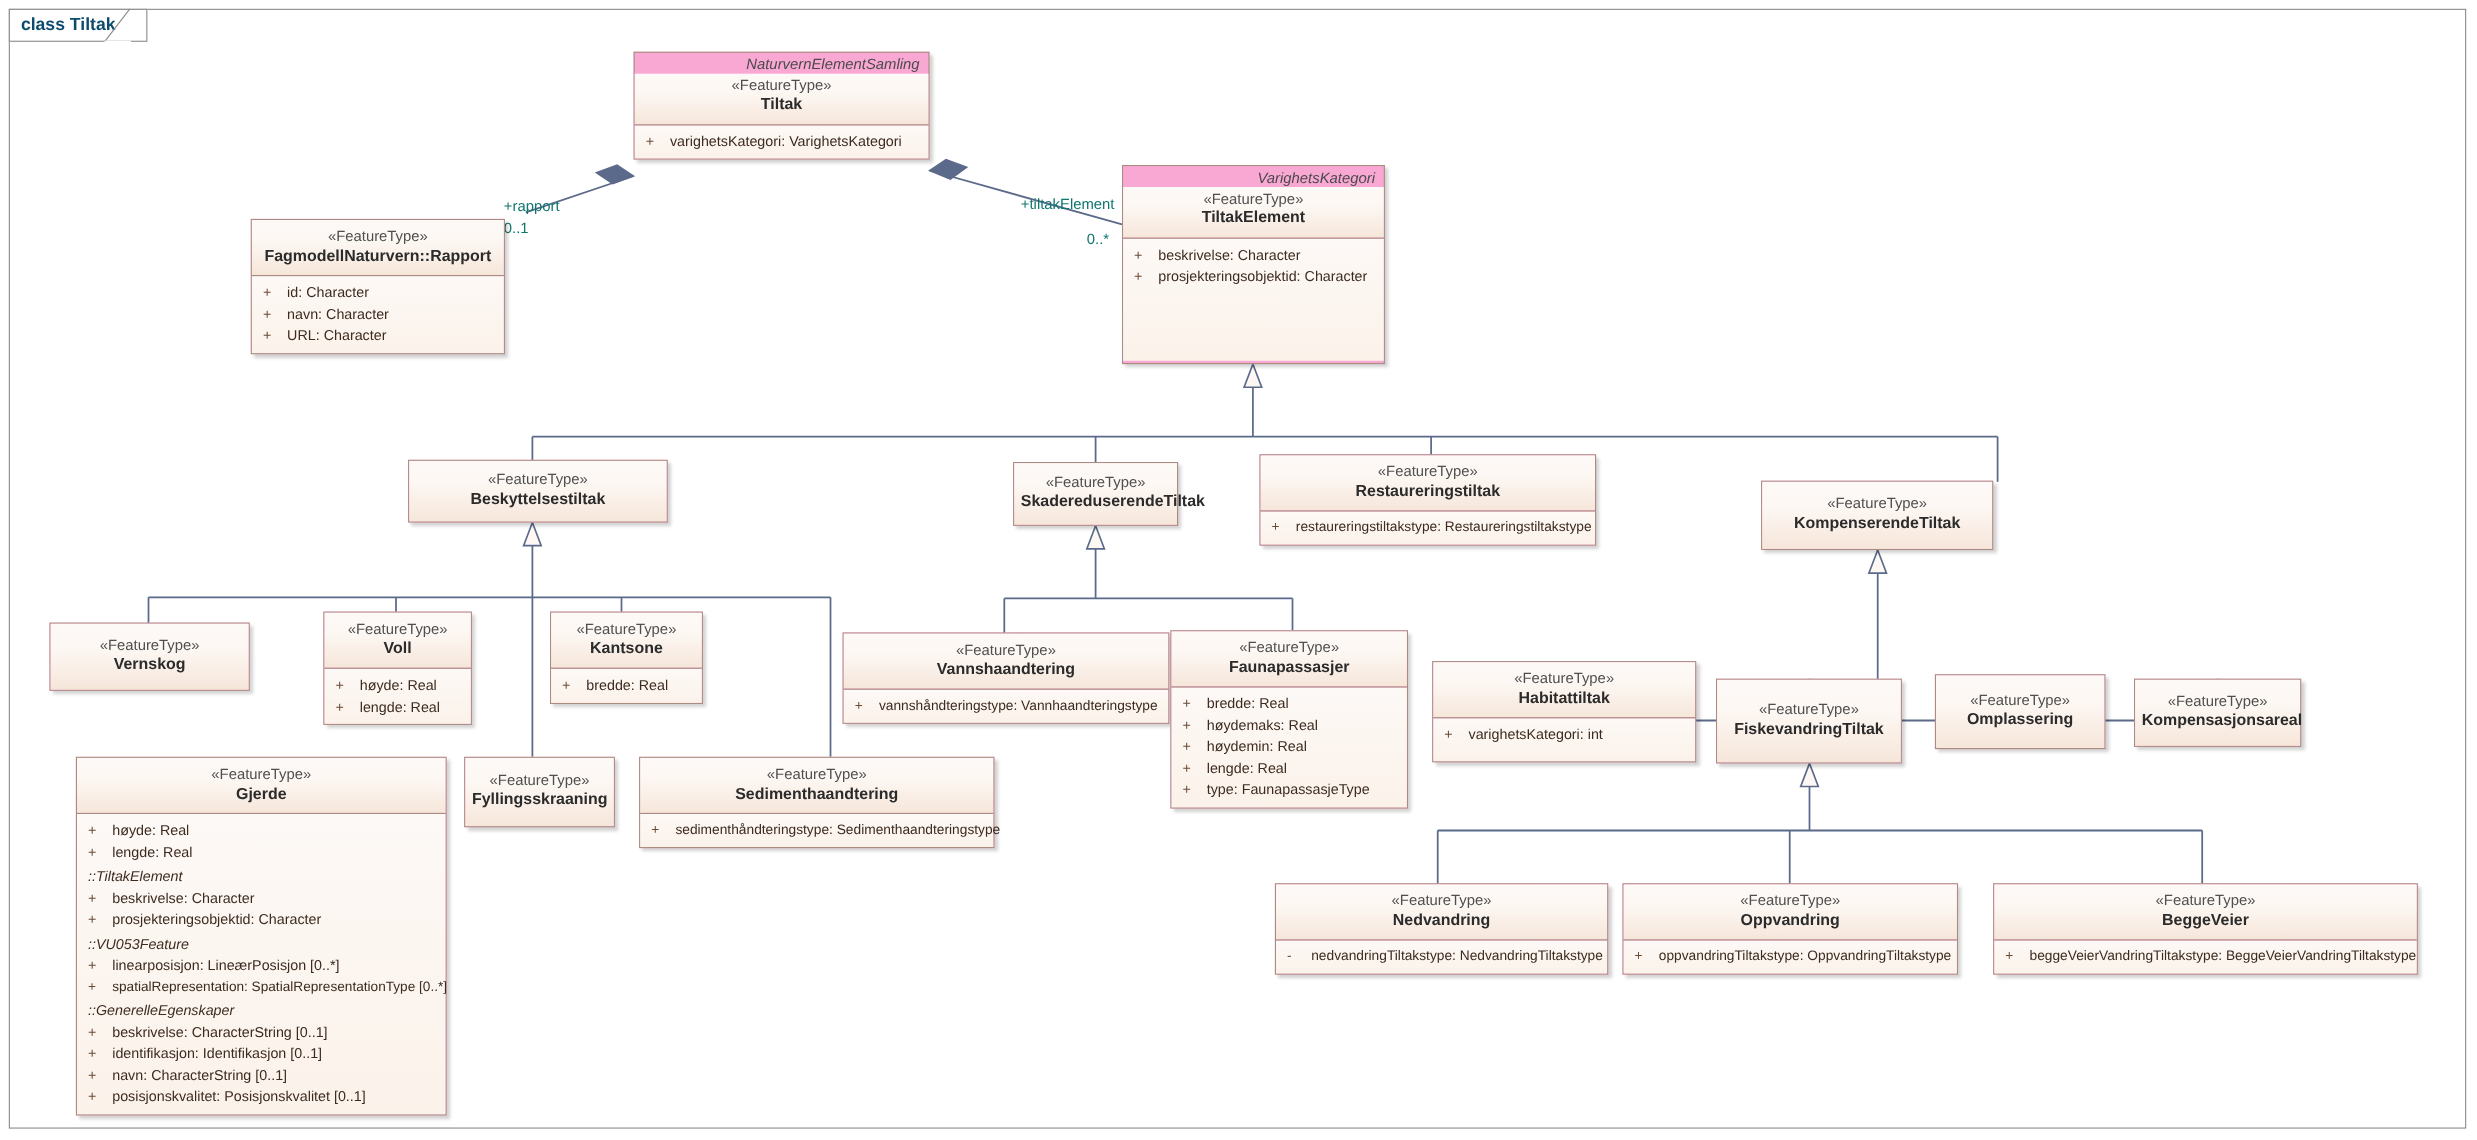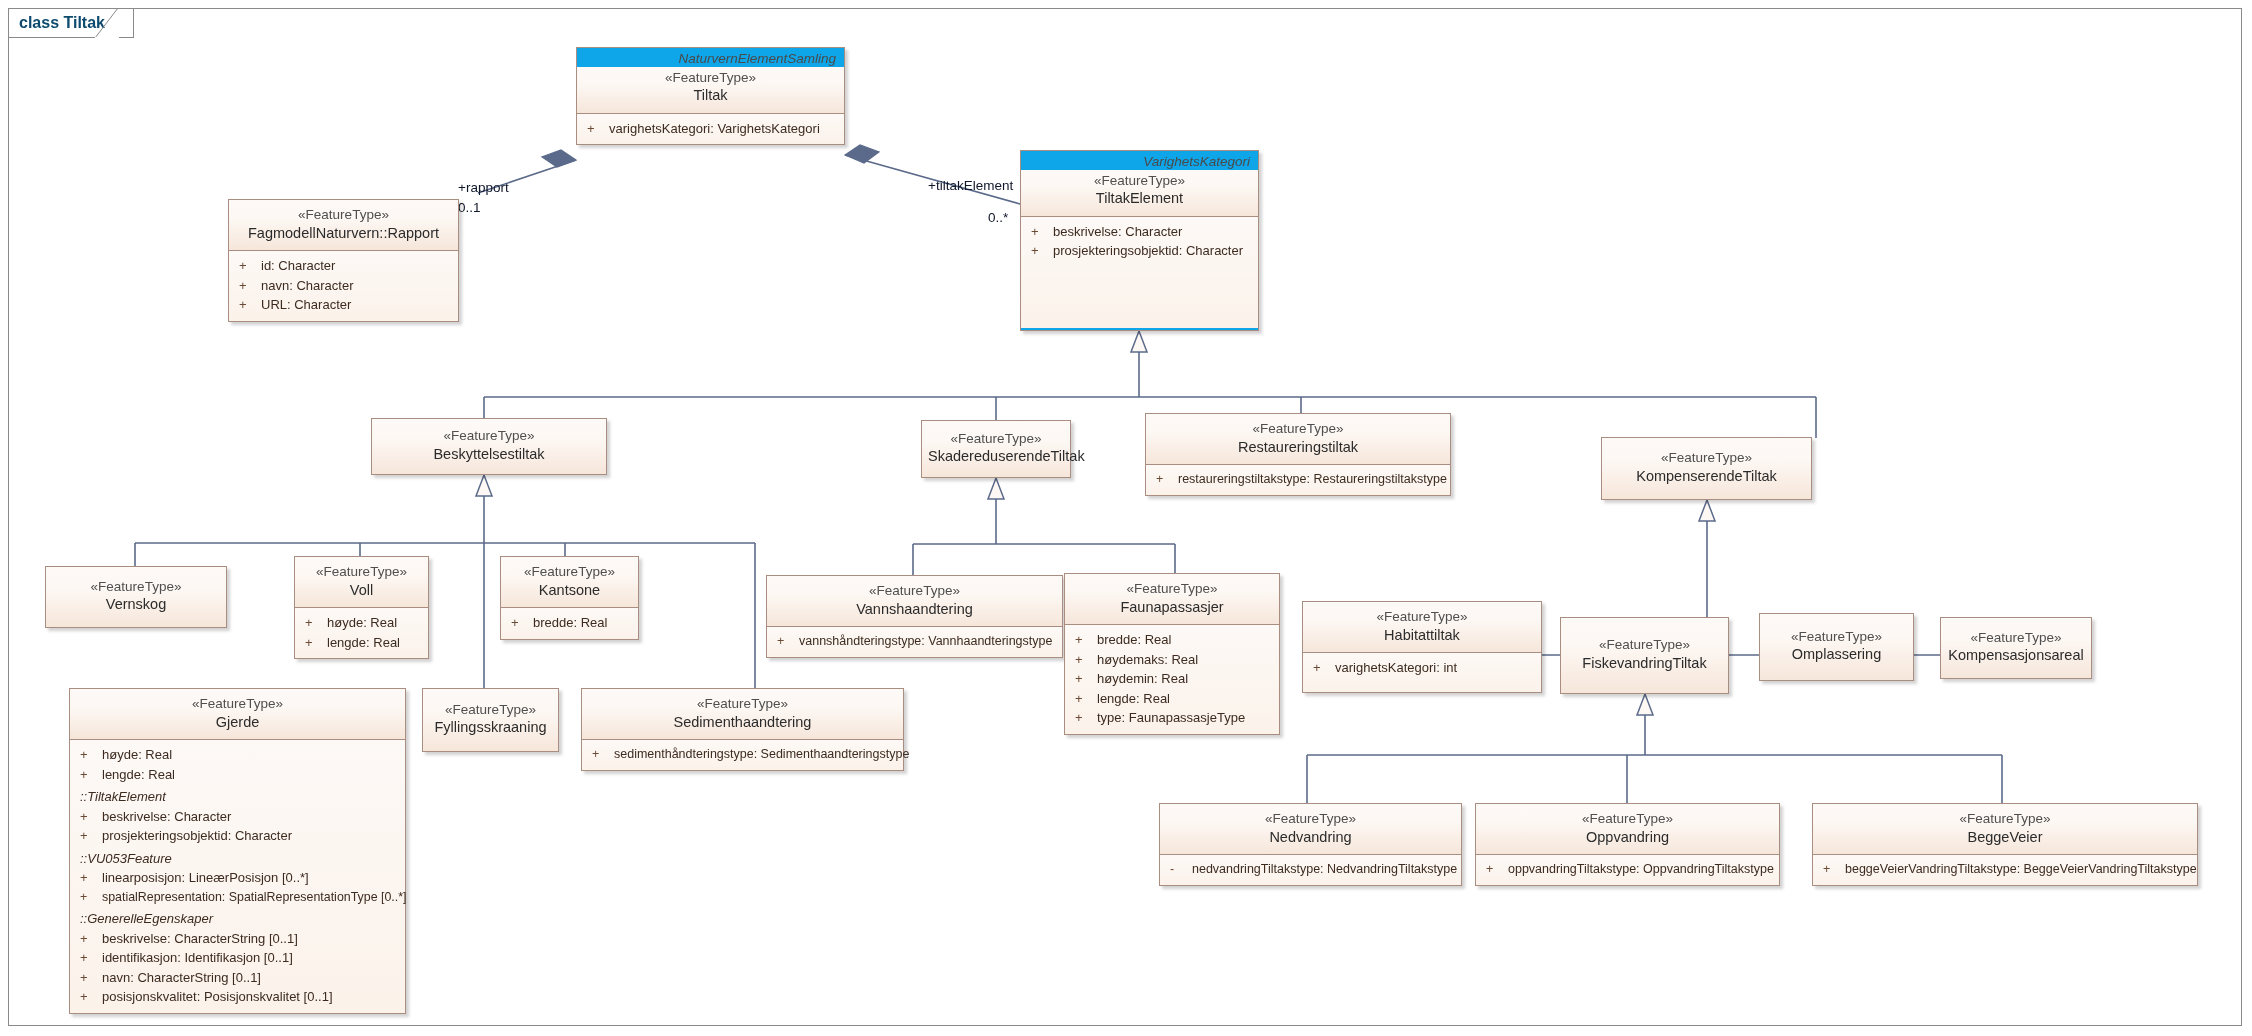--- a/index.html
+++ b/index.html
@@ -10,43 +10,43 @@
   #frame{position:absolute;left:8px;top:8px;width:2234px;height:1018px;
          border:1px solid #8a8a8a;box-sizing:border-box;}
   #frame-tab{position:absolute;left:8px;top:8px;height:30px;
              border:1px solid #8a8a8a;border-bottom:1px solid #8a8a8a;
              background:#ffffff;box-sizing:border-box;display:flex;align-items:center;
              padding:0 28px 0 10px;}
   #frame-tab-label{font-size:16px;font-weight:bold;color:#0c4a6e;white-space:nowrap;}
 
   
   .cls{position:absolute;box-sizing:border-box;border:1px solid #a98d80;
-       box-shadow:3px 3px 3px rgba(0,0,0,.18);background:#0ea5e9;}
+       box-shadow:3px 3px 3px rgba(0,0,0,.18);background:#f9a8d4;}
   .cls .hdr{box-sizing:border-box;
        background:linear-gradient(180deg,#fdf9f6 0%,#fdf8f4 35%,#f6e6da 100%);
        text-align:center;padding:6px 6px 7px 6px;}
   .cls .ns{font-size:13.5px;font-style:italic;color:#4a4a4a;text-align:right;
        padding:3px 8px 0 0;line-height:1.15;}
   .cls .st{font-size:13.5px;color:#4f4f4f;line-height:1.3;}
-  .cls .nm{font-size:14.5px;font-weight:normal;color:#2b2b2b;line-height:1.35;white-space:nowrap;}
+  .cls .nm{font-size:14.5px;font-weight:bold;color:#2b2b2b;line-height:1.35;white-space:nowrap;}
   .cls .cmp{border-top:1px solid #a98d80;
        background:linear-gradient(180deg,#fdf9f6 0%,#fbf3ec 60%,#f7ead f 100%);
        background:linear-gradient(180deg,#fdf9f6 0%,#fbf2ea 100%);
        padding:5px 0 6px 0;}
   .attr{font-size:13px;color:#3d2b20;line-height:1.5;white-space:nowrap;
         display:flex;padding:0 4px 0 10px;}
   .attr .vis{width:22px;flex:0 0 22px;color:#6b4a35;}
   .attr .txt{flex:1 1 auto;}
   .grp{font-size:13px;font-style:italic;color:#3d2b20;line-height:1.5;
        padding:3px 16px 0 10px;white-space:nowrap;}
 
   
   svg#wires{position:absolute;left:0;top:0;width:2252px;height:1036px;pointer-events:none;}
 
-  .edgelbl{position:absolute;font-size:13.5px;color:#0f172a;white-space:nowrap;}
+  .edgelbl{position:absolute;font-size:13.5px;color:#0f766e;white-space:nowrap;}
 </style>
 </head>
 <body>
 
 <div id="canvas">
 
   <div id="frame"></div>
   <div id="frame-tab">
     <span id="frame-tab-label">class Tiltak</span>
   </div>

